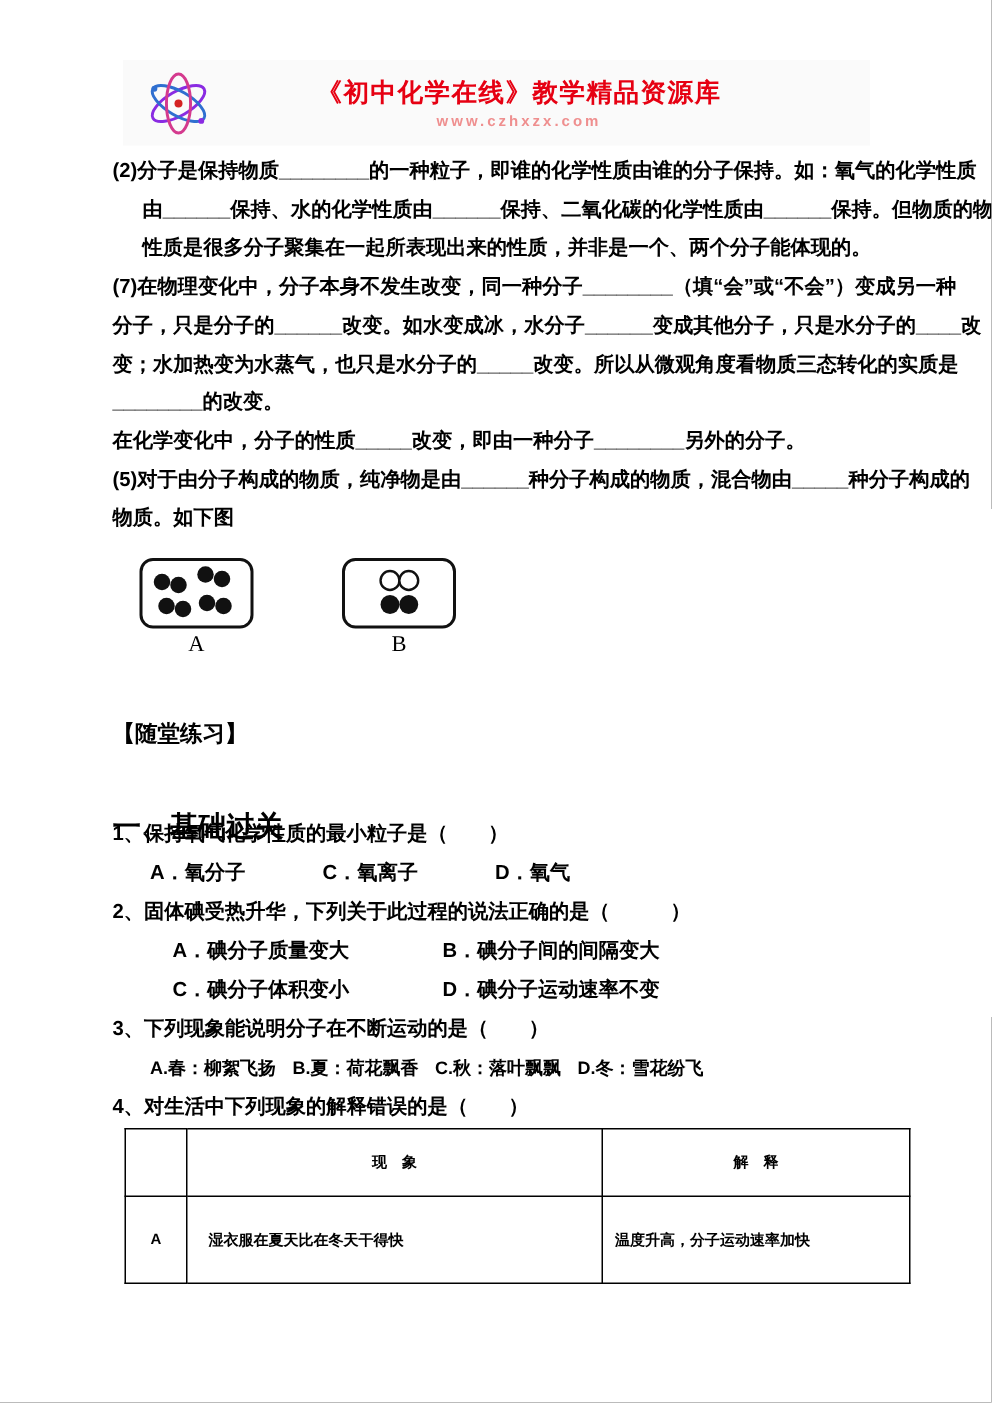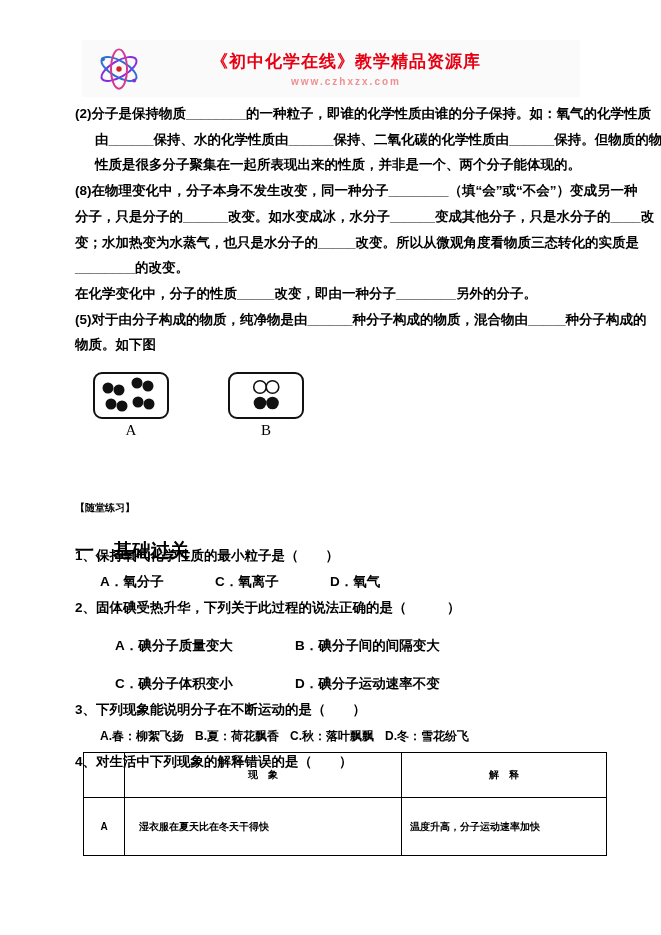--- a/index.html
+++ b/index.html
@@ -40,35 +40,35 @@
   }
   .diagram-labels{
     position:absolute;left:93px;top:422px;display:flex;
     font-family:"Liberation Serif","DejaVu Serif",serif;font-size:15px;
   }
   .diagram-labels span{width:76px;text-align:center;}
   .diagram-labels span + span{margin-left:59px;}
 
   .caption{position:absolute;left:75px;top:464px;font-size:13.5px;font-weight:bold;white-space:nowrap;}
 
-  .section-title{position:absolute;left:75px;top:491px;font-size:10px;font-weight:bold;}
+  .section-title{position:absolute;left:75px;top:465px;font-size:15px;font-weight:bold;}
   .subsection-title{position:absolute;left:75px;top:519px;font-size:19px;font-weight:bold;}
 
   
   .questions{
     position:absolute;left:75px;top:543px;width:520px;
     font-size:13.5px;font-weight:bold;line-height:26px;
   }
   .q-stem{white-space:nowrap;}
   .opts{display:flex;white-space:nowrap;}
   .opts.q1{padding-left:25px;}
   .opts.q1 span{width:115px;}
   .opts.q1 span:nth-child(3){width:125px;}
   .opts.q1 span:last-child{width:auto;}
-  .opts.q2{padding-left:40px;margin-top:12px;}
+  .opts.q2{padding-left:40px;}
   .opts.q2 span{width:180px;}
   .opts.q2 span:last-child{width:auto;}
   .opts.q3{padding-left:25px;font-size:12px;}
   .opts.q3 span{width:95px;}
   .opts.q3 span:last-child{width:auto;}
 
   
   .answer-table{
     position:absolute;left:83px;top:752px;
     border-collapse:collapse;
@@ -103,21 +103,21 @@
     <div class="banner-text">
       <div class="banner-title">《初中化学在线》教学精品资源库</div>
       <div class="banner-url">www.czhxzx.com</div>
     </div>
   </div>
 
   <div class="content">
     <p>(2)分子是保持物质________的一种粒子，即谁的化学性质由谁的分子保持。如：氧气的化学性质</p>
     <p class="indent">由______保持、水的化学性质由______保持、二氧化碳的化学性质由______保持。但物质的物理</p>
     <p class="indent">性质是很多分子聚集在一起所表现出来的性质，并非是一个、两个分子能体现的。</p>
-    <p>(8)在物理变化中，分子本身不发生改变，同一种分子________（填“会”或“不会”）变成另一种</p>
+    <p>(7)在物理变化中，分子本身不发生改变，同一种分子________（填“会”或“不会”）变成另一种</p>
     <p>分子，只是分子的______改变。如水变成冰，水分子______变成其他分子，只是水分子的____改</p>
     <p>变；水加热变为水蒸气，也只是水分子的_____改变。所以从微观角度看物质三态转化的实质是</p>
     <p>________的改变。</p>
     <p>在化学变化中，分子的性质_____改变，即由一种分子________另外的分子。</p>
     <p>(5)对于由分子构成的物质，纯净物是由______种分子构成的物质，混合物由_____种分子构成的</p>
     <p>物质。如下图</p>
   </div>
 
   <div class="diagrams">
     <div class="diagram-box">

